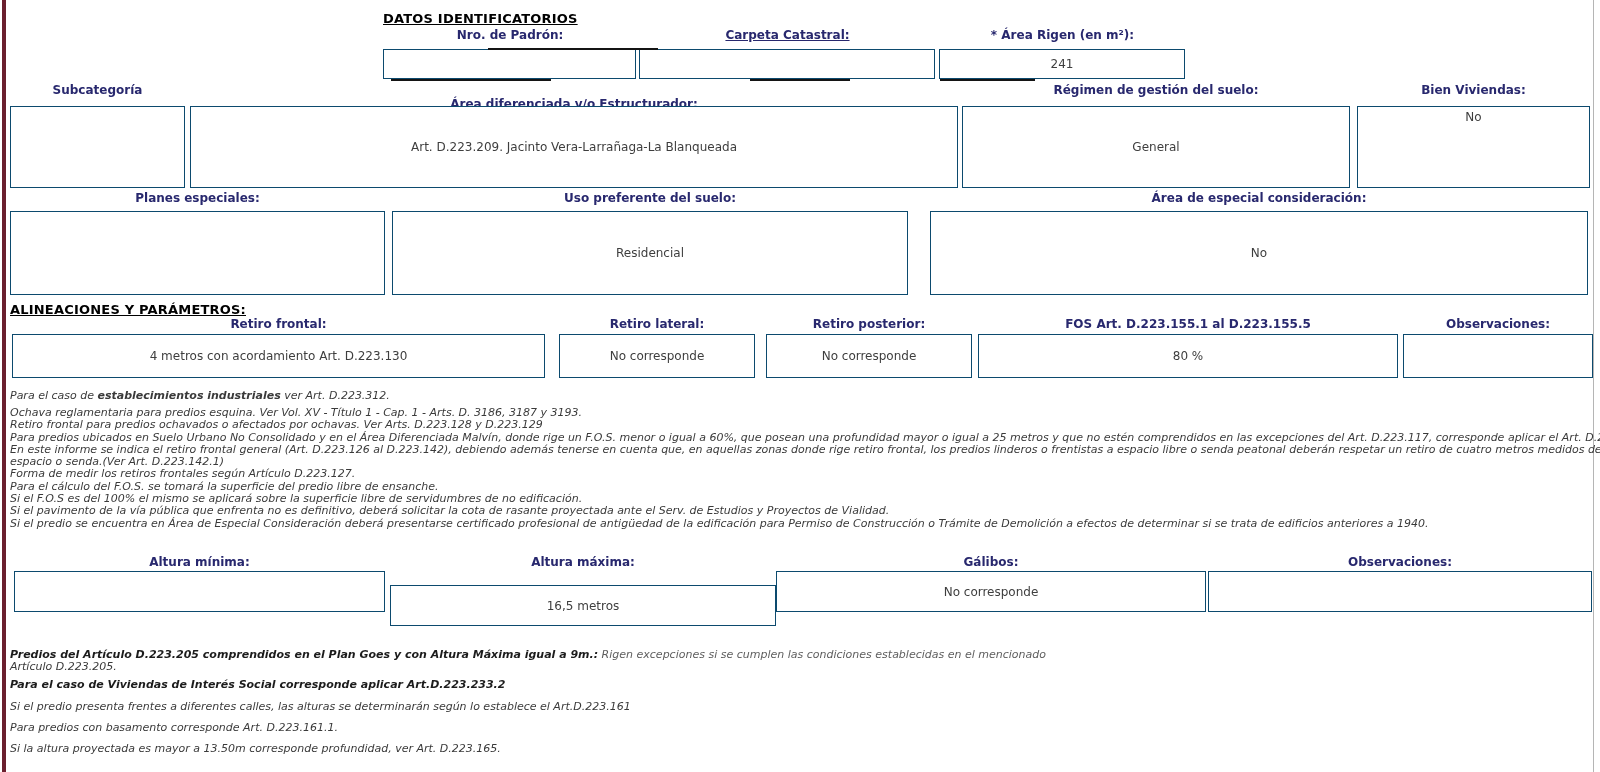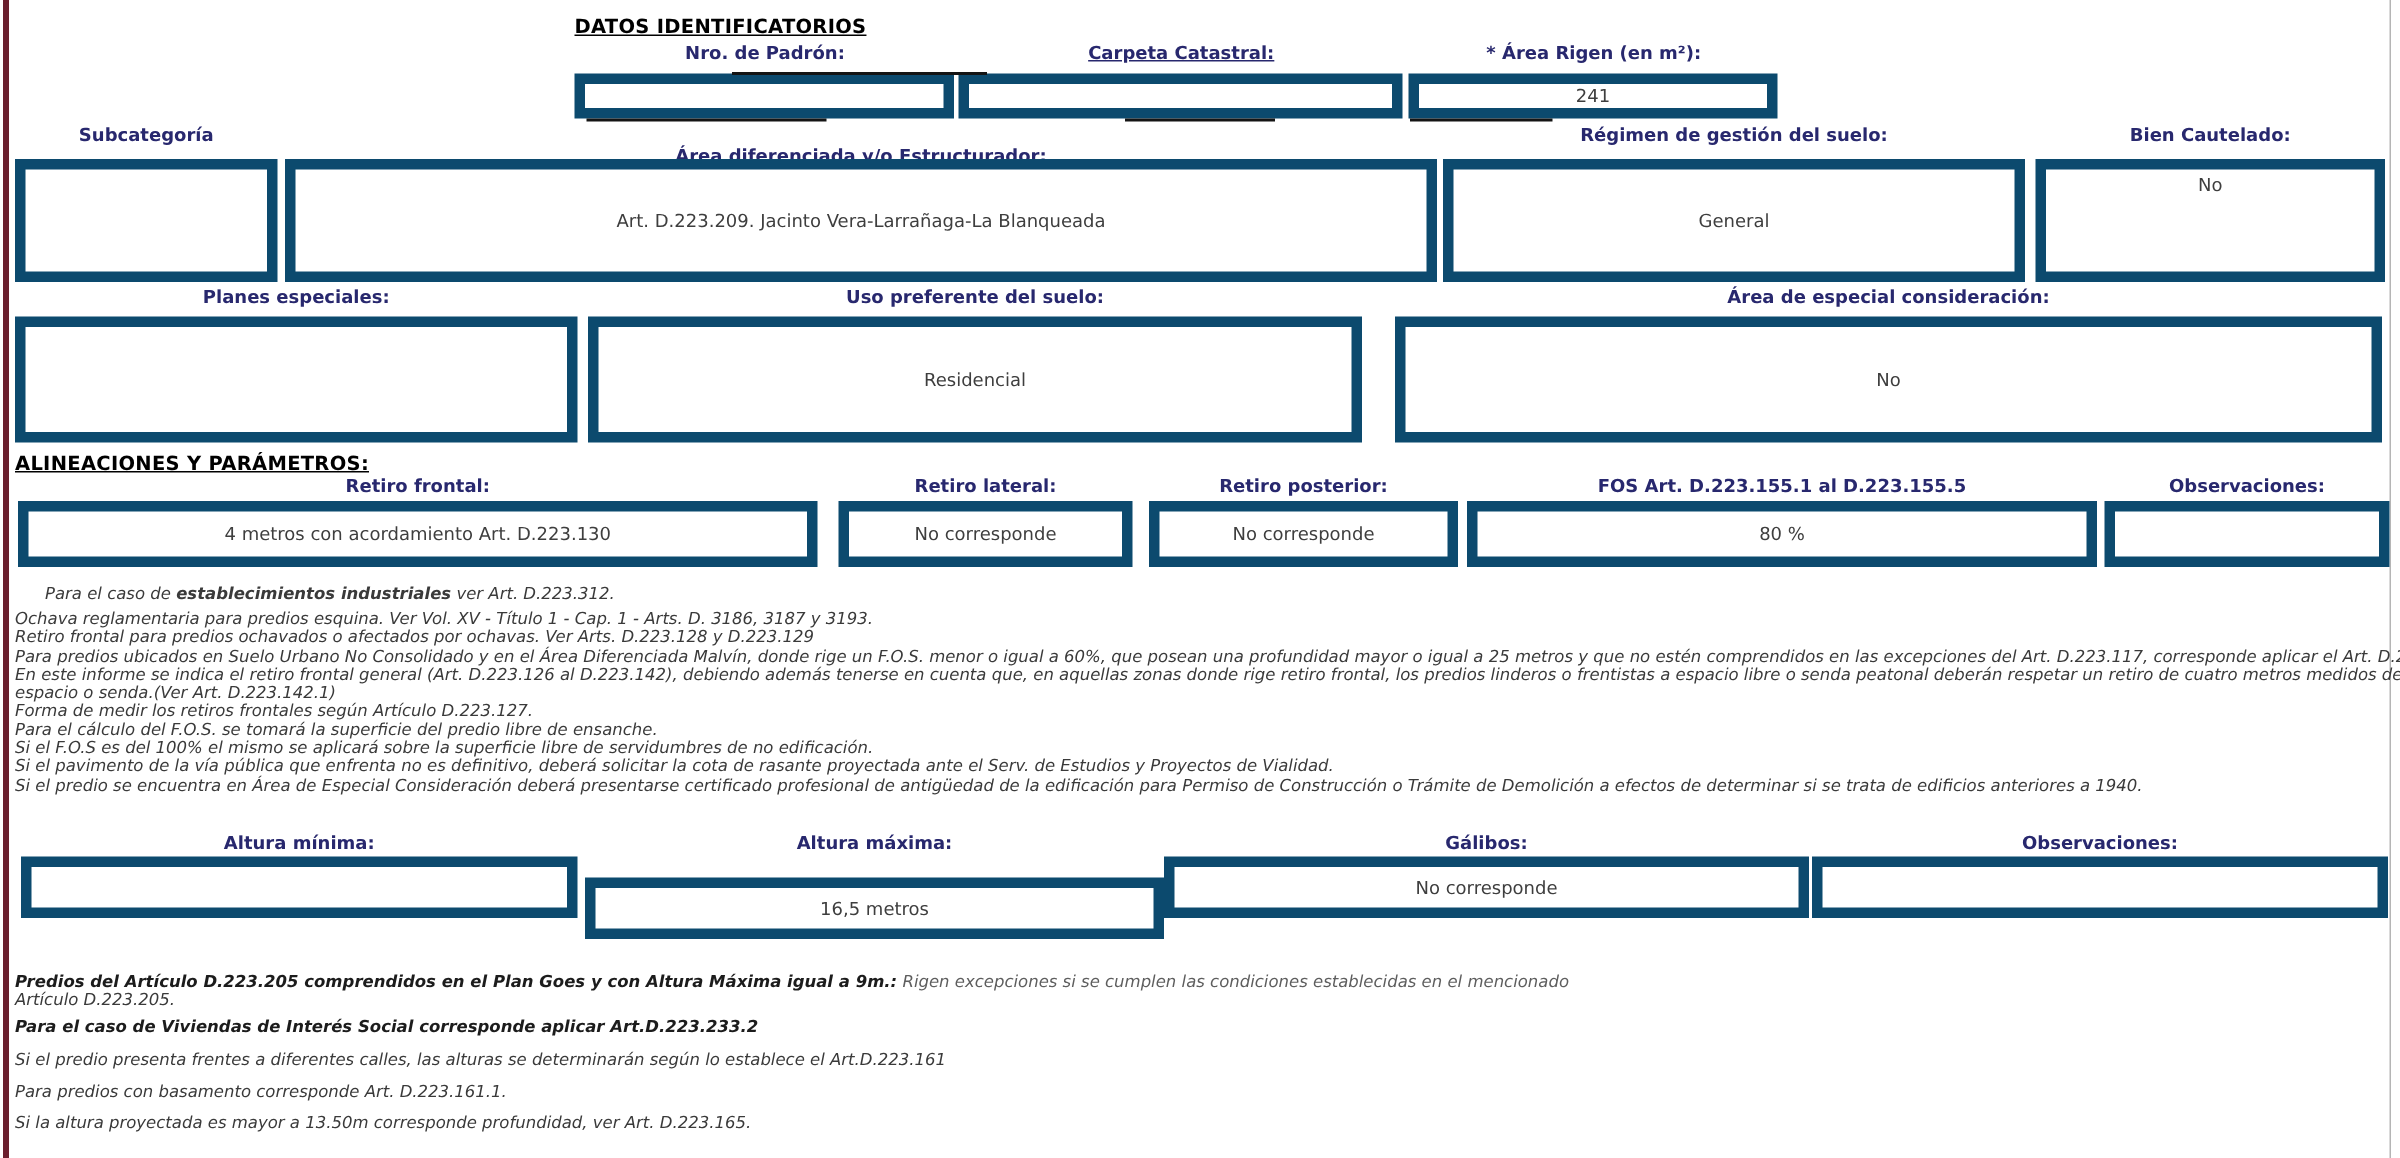--- a/index.html
+++ b/index.html
@@ -11,21 +11,21 @@
   .right-line{position:absolute;left:1593px;top:0;width:1px;height:772px;background:#b5b5b5;}
   .sec-title{
     position:absolute;font-size:13px;font-weight:bold;color:#000;
     text-decoration:underline;white-space:nowrap;letter-spacing:.2px;
   }
   .lbl{
     position:absolute;font-size:12px;font-weight:bold;color:#28286e;
     text-align:center;white-space:nowrap;overflow:visible;
   }
   .box{
-    position:absolute;border:7px solid #0c4a6e;background:#fff;
+    position:absolute;border:1px solid #0c4a6e;background:#fff;
     display:flex;align-items:center;justify-content:center;
     font-size:12px;color:#3e3e3e;text-align:center;box-sizing:border-box;
   }
   .box.val-top{align-items:flex-start;padding-top:3px;}
   .seg{position:absolute;height:2px;background:#141414;}
   .notes{
     position:absolute;left:10px;font-size:11px;font-style:italic;color:#3a3a3a;
     line-height:12.3px;white-space:nowrap;
   }
   .notes .b{font-weight:bold;}
@@ -50,21 +50,21 @@
 <div class="box" style="left:939px;top:49px;width:246px;height:30px;">241</div>
 
 <div class="seg" style="left:488px;top:48px;width:170px;"></div>
 <div class="seg" style="left:391px;top:79px;width:160px;"></div>
 <div class="seg" style="left:750px;top:79px;width:100px;"></div>
 <div class="seg" style="left:940px;top:79px;width:95px;"></div>
 
 <div class="lbl" style="left:10px;top:83px;width:175px;">Subcategoría</div>
 <div class="lbl" style="left:190px;top:97px;width:768px;">Área diferenciada y/o Estructurador:</div>
 <div class="lbl" style="left:962px;top:83px;width:388px;">Régimen de gestión del suelo:</div>
-<div class="lbl" style="left:1357px;top:83px;width:233px;">Bien Cautelado:</div>
+<div class="lbl" style="left:1357px;top:83px;width:233px;">Bien Viviendas:</div>
 
 <div class="box" style="left:10px;top:106px;width:175px;height:82px;"></div>
 <div class="box" style="left:190px;top:106px;width:768px;height:82px;">Art. D.223.209. Jacinto Vera-Larrañaga-La Blanqueada</div>
 <div class="box" style="left:962px;top:106px;width:388px;height:82px;">General</div>
 <div class="box val-top" style="left:1357px;top:106px;width:233px;height:82px;">No</div>
 
 <div class="lbl" style="left:10px;top:191px;width:375px;">Planes especiales:</div>
 <div class="lbl" style="left:392px;top:191px;width:516px;">Uso preferente del suelo:</div>
 <div class="lbl" style="left:930px;top:191px;width:658px;">Área de especial consideración:</div>
 
@@ -79,21 +79,21 @@
 <div class="lbl" style="left:766px;top:317px;width:206px;">Retiro posterior:</div>
 <div class="lbl" style="left:978px;top:317px;width:420px;">FOS Art. D.223.155.1 al D.223.155.5</div>
 <div class="lbl" style="left:1403px;top:317px;width:190px;">Observaciones:</div>
 
 <div class="box" style="left:12px;top:334px;width:533px;height:44px;">4 metros con acordamiento Art. D.223.130</div>
 <div class="box" style="left:559px;top:334px;width:196px;height:44px;">No corresponde</div>
 <div class="box" style="left:766px;top:334px;width:206px;height:44px;">No corresponde</div>
 <div class="box" style="left:978px;top:334px;width:420px;height:44px;">80 %</div>
 <div class="box" style="left:1403px;top:334px;width:190px;height:44px;"></div>
 
-<div class="notes" style="top:390px;margin-left:20px;">
+<div class="notes" style="top:390px;">
   <span>Para el caso de </span><span class="b">establecimientos industriales</span><span> ver Art. D.223.312.</span>
 </div>
 
 <div class="notes" style="top:407px;">
   <div>Ochava reglamentaria para predios esquina. Ver Vol. XV - Título 1 - Cap. 1 - Arts. D. 3186, 3187 y 3193.</div>
   <div>Retiro frontal para predios ochavados o afectados por ochavas. Ver Arts. D.223.128 y D.223.129</div>
   <div>Para predios ubicados en Suelo Urbano No Consolidado y en el Área Diferenciada Malvín, donde rige un F.O.S. menor o igual a 60%, que posean una profundidad mayor o igual a 25 metros y que no estén comprendidos en las excepciones del Art. D.223.117, corresponde aplicar el Art. D.223.151.</div>
   <div>En este informe se indica el retiro frontal general (Art. D.223.126 al D.223.142), debiendo además tenerse en cuenta que, en aquellas zonas donde rige retiro frontal, los predios linderos o frentistas a espacio libre o senda peatonal deberán respetar un retiro de cuatro metros medidos desde el límite de dicho</div>
   <div>espacio o senda.(Ver Art. D.223.142.1)</div>
   <div>Forma de medir los retiros frontales según Artículo D.223.127.</div>

